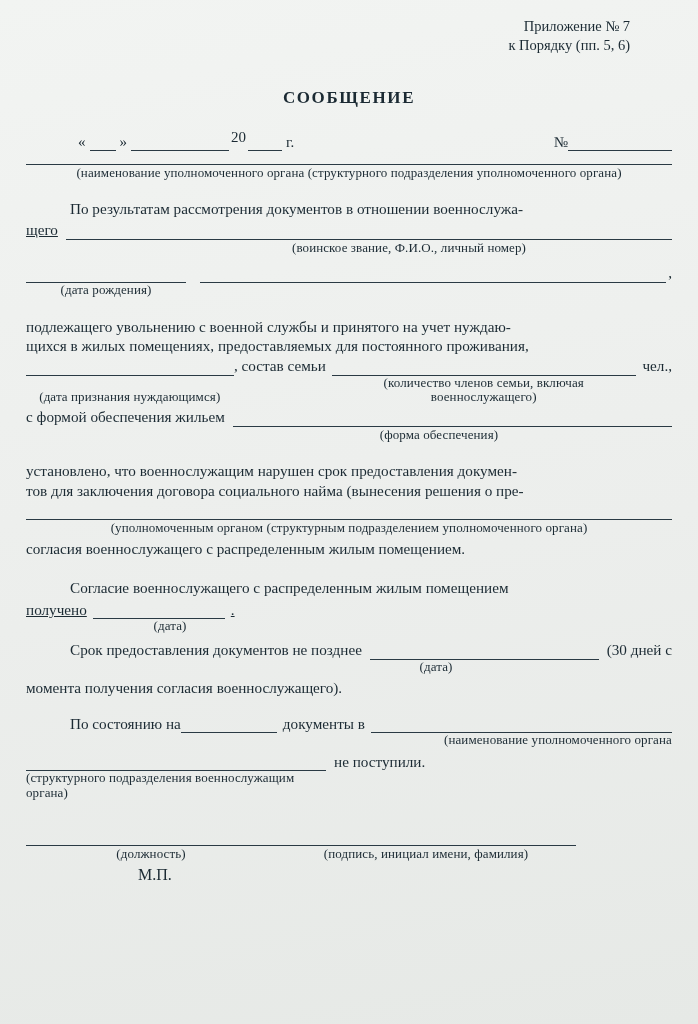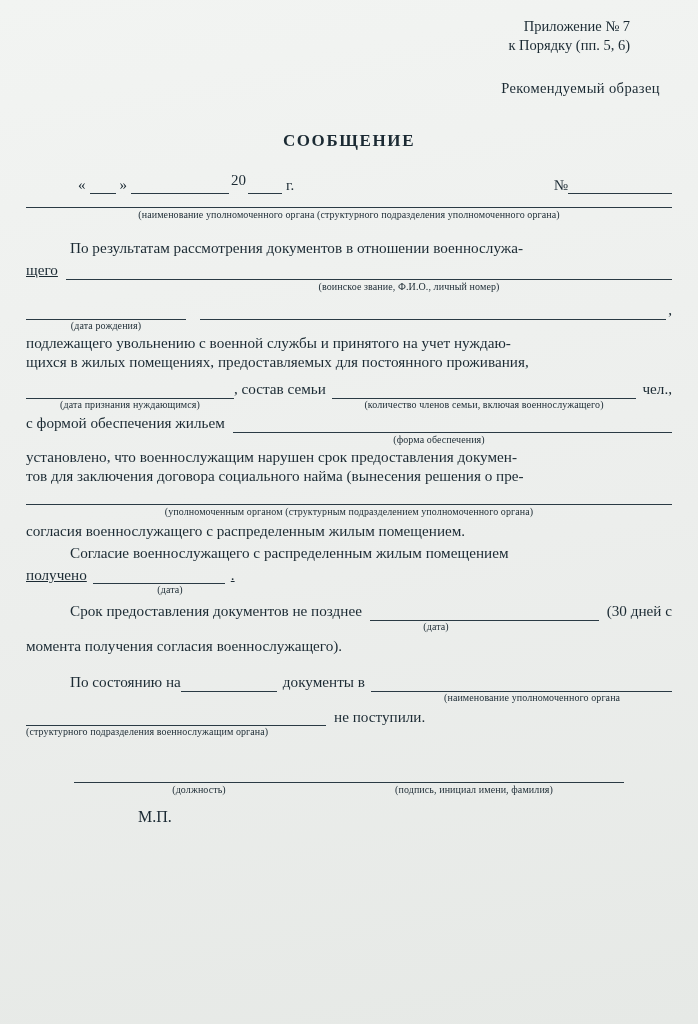--- a/index.html
+++ b/index.html
@@ -64,21 +64,21 @@
     width: 100%;
   }
   .line {
     border-bottom: 1px solid #2a3a44;
     flex: 0 0 auto;
     height: 1px;
   }
   .grow { flex: 1 1 auto; }
 
   .cap {
-    font-size: 10px;
+    font-size: 13px;
     text-align: center;
     line-height: 1.1;
     letter-spacing: .1px;
     color: #1b2a33;
   }
   .capline { margin-top: 1px; }
 
   .indent { text-indent: 44px; }
   .just { text-align: justify; }
 
@@ -99,49 +99,48 @@
   .nm { margin-left: auto; display: flex; align-items: flex-end; }
 
   .fullline {
     border-bottom: 1px solid #2a3a44;
     height: 0;
     margin-top: 12px;
   }
 
   p { margin: 0; }
 
-  .blk { margin-top: 2px; }
+  .blk { margin-top: 19px; }
   .tight { margin-top: 2px; text-decoration: underline; }
 
   .mp {
-    margin-top: 12px;
+    margin-top: 4px;
     font-size: 16px;
     padding-left: 112px;
   }
   .sign-row {
     margin-top: 44px;
     display: flex;
-    justify-content: center;
+    justify-content: flex-start;
   }
   .sign-col { width: 250px; }
   .sign-col .line { width: 100%; }
   .sign-col.right { width: 300px; }
 </style>
 </head>
 <body>
 
 <div class="page">
   <div class="sheet">
 
     <div class="hdr">
       <div>Приложение № 7</div>
       <div class="l2">к Порядку (пп. 5, 6)</div>
     </div>
 
-    <div class="recommend">Рекомендуемый  образец</div>
 
     <div class="doc-title">СООБЩЕНИЕ</div>
 
     <div class="date-row">
       <span class="q">«</span>
       <span class="underline-inline" style="width:26px"></span>
       <span class="q" style="margin:0 4px">»</span>
       <span class="underline-inline" style="width:98px"></span>
       <span style="margin:5px 2px">20</span>
       <span class="underline-inline" style="width:34px"></span>
@@ -172,21 +171,21 @@
         <span style="margin-left:2px">,</span>
       </div>
       <div class="row">
         <span class="cap" style="width:160px">(дата рождения)</span>
         <span style="width:14px"></span>
       </div>
 
       <p class="just blk">подлежащего увольнению с военной службы и принятого на учет нуждаю-</p>
       <p class="just">щихся в жилых помещениях, предоставляемых для постоянного проживания,</p>
 
-      <div class="row" style="margin-top:7px">
+      <div class="row" style="">
         <span class="line" style="width:208px"></span>
         <span>, состав семьи</span>
         <span class="line grow" style="margin:0 6px"></span>
         <span>чел.,</span>
       </div>
       <div class="row">
         <span class="cap" style="width:208px">(дата признания нуждающимся)</span>
         <span style="width:96px"></span>
         <span class="cap grow">(количество членов семьи, включая военнослужащего)</span>
         <span style="width:34px"></span>

